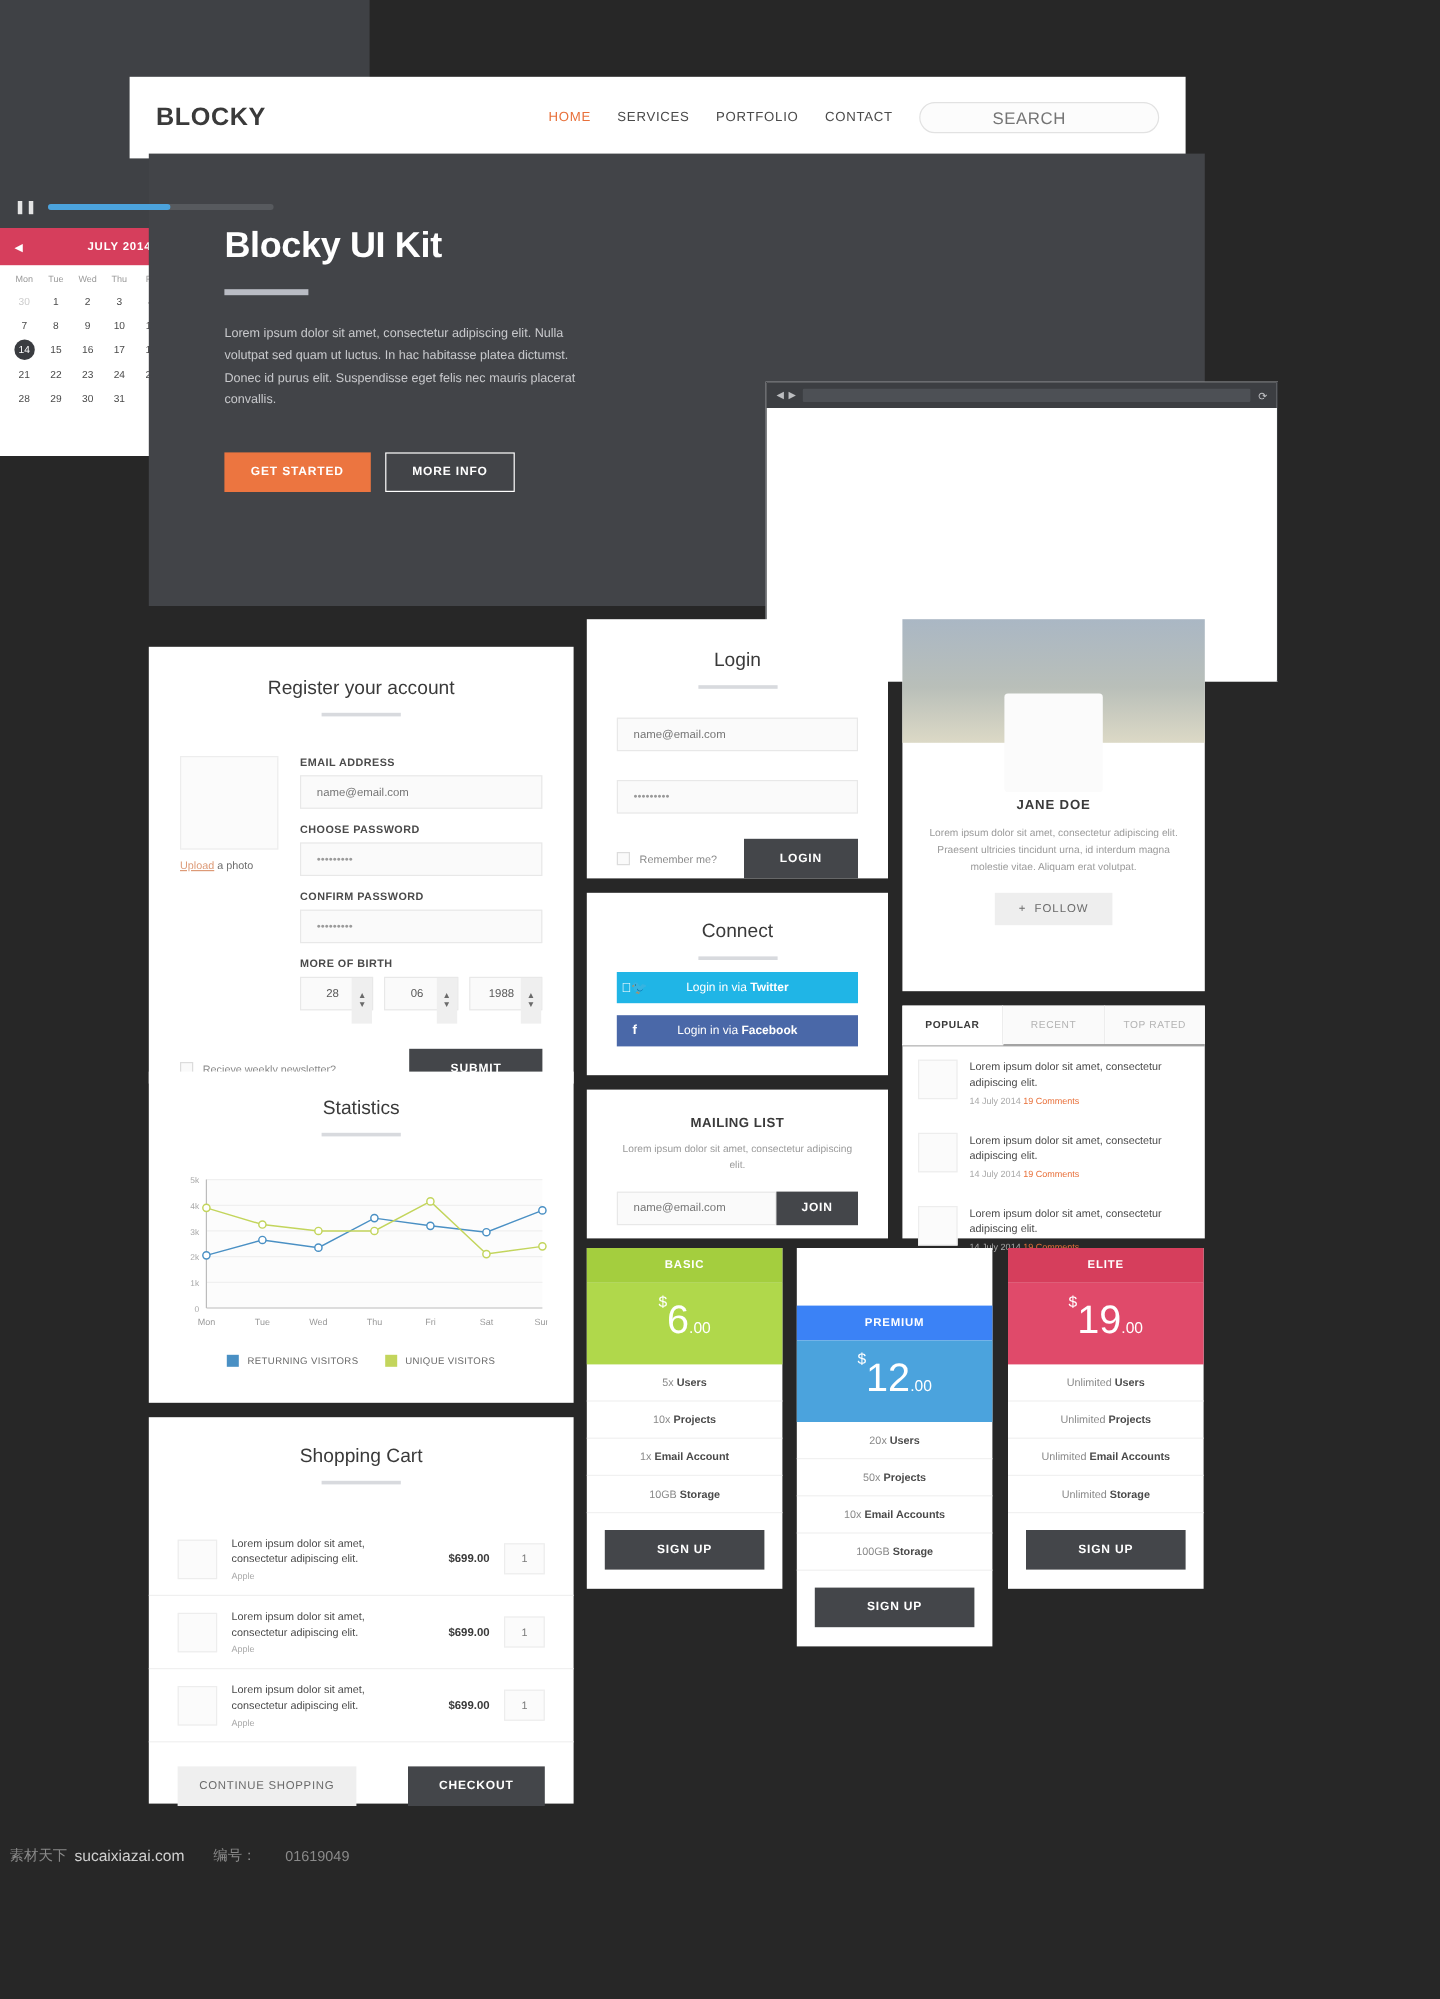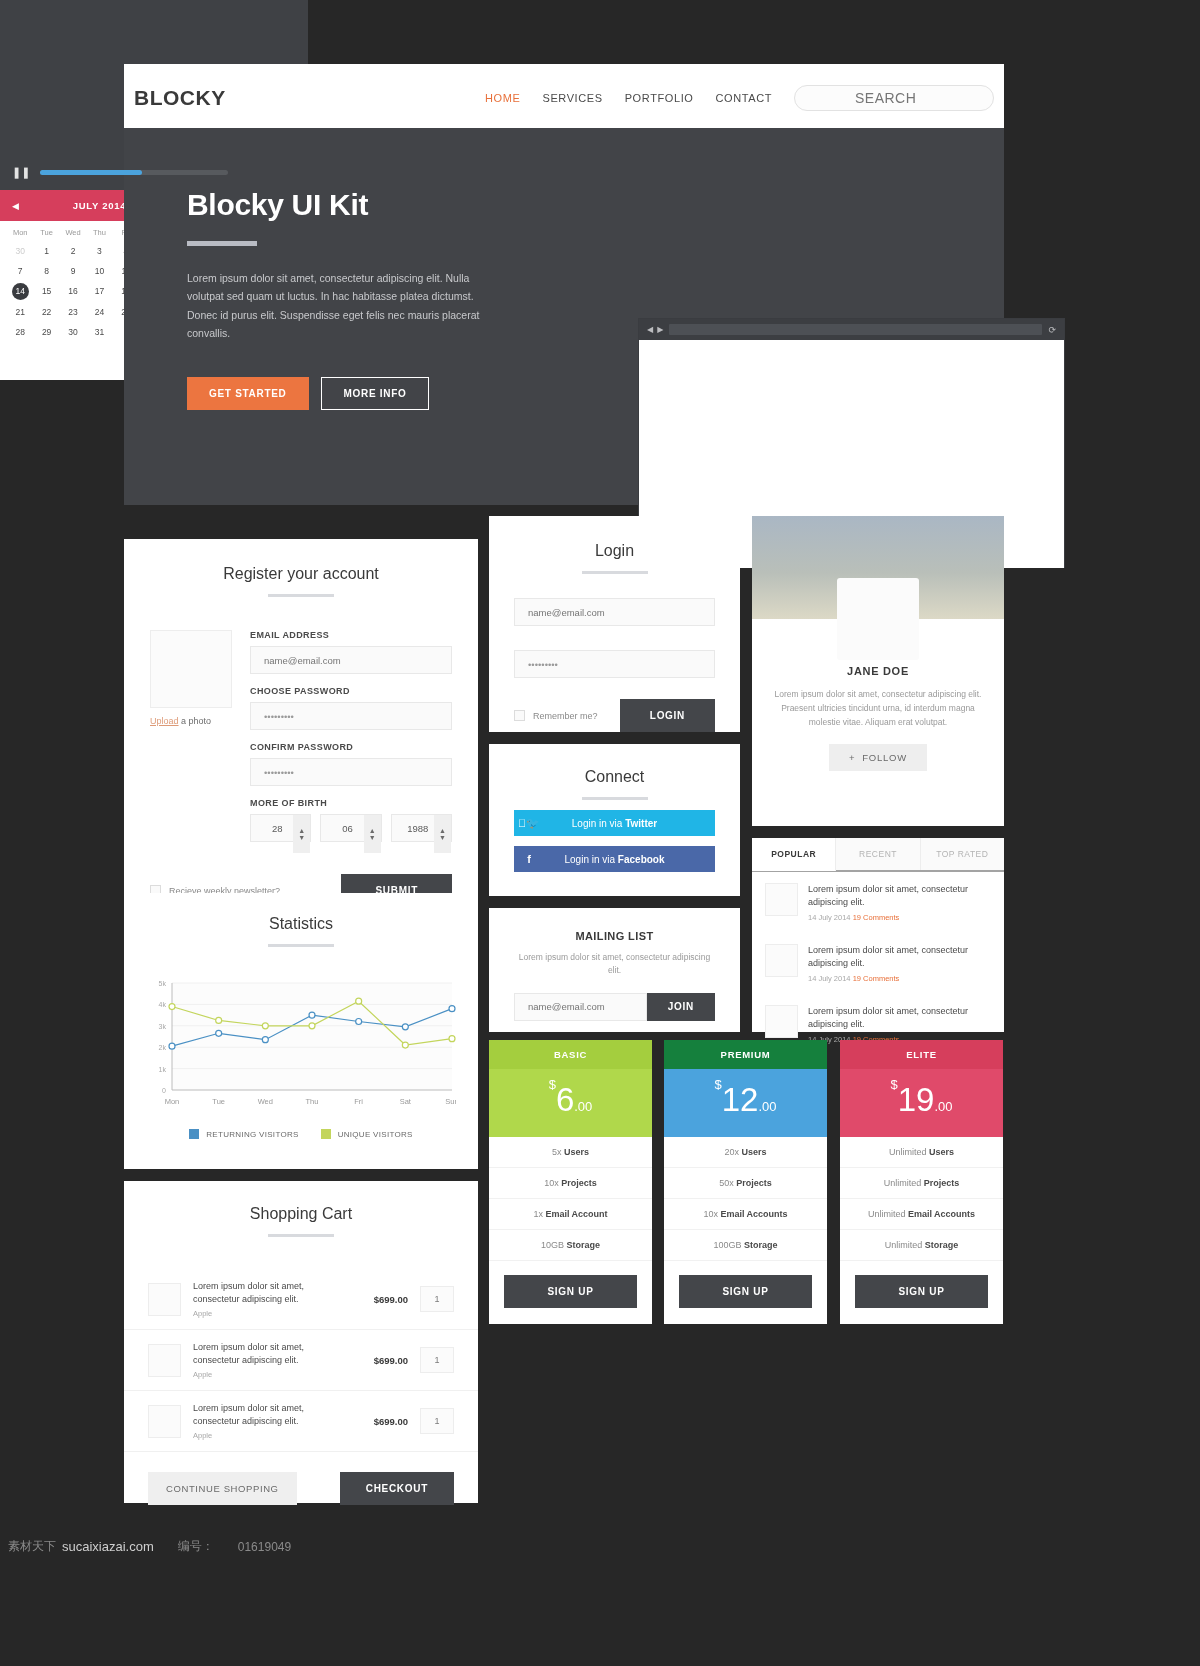--- a/index.html
+++ b/index.html
@@ -6,22 +6,22 @@
   body {
     width: 1200px; height: 1666px;
     background: #272727;
     font-family: "Liberation Sans", sans-serif;
     overflow: hidden;
   }
   .page { position: relative; width: 1200px; height: 1666px; }
 
   
   .header {
-    position: absolute; left: 124px; top: 64px; width: 880px; height: 68px;
-    background: #fff; display: flex; align-items: center; padding: 0 10px;
+    position: absolute; left: 108px; top: 64px; width: 880px; height: 68px;
+    background: #fff; display: flex; align-items: center; padding: 0 22px;
   }
   .logo { font-size: 21px; font-weight: bold; color: #3a3a3a; letter-spacing: 0.5px; }
   .nav { margin-left: auto; display: flex; align-items: center; gap: 22px; }
   .nav-item { font-size: 11px; color: #4a4a4a; letter-spacing: 0.6px; cursor: pointer; }
   .nav-item.active { color: #e8703a; }
   .search-box {
     margin-left: 22px; width: 200px; height: 26px; border: 1px solid #e2e2e2;
     border-radius: 13px; display: flex; align-items: center; padding: 0 12px;
     background: #fcfcfc;
   }
@@ -555,21 +555,21 @@
       <div class="price-col pc1">
         <div class="pc-head" style="background: rgb(164, 206, 62);">BASIC</div>
         <div class="pc-price" style="background: rgb(176, 216, 75);"><span class="pc-cur">$</span><span class="pc-amt">6</span><span class="pc-dec">.00</span></div>
         <div class="pc-feat"><span>5x </span><b>Users</b></div>
         <div class="pc-feat"><span>10x </span><b>Projects</b></div>
         <div class="pc-feat"><span>1x </span><b>Email Account</b></div>
         <div class="pc-feat"><span>10GB </span><b>Storage</b></div>
         <div class="pc-cta"><button class="dark-btn">SIGN UP</button></div>
       </div>
       <div class="price-col pc2">
-        <div class="pc-head" style="background: #15803d;">PREMIUM</div>
+        <div class="pc-head" style="background: #3b82f6; margin-top: 48px;">PREMIUM</div>
         <div class="pc-price" style="background: rgb(75, 163, 221);"><span class="pc-cur">$</span><span class="pc-amt">12</span><span class="pc-dec">.00</span></div>
         <div class="pc-feat"><span>20x </span><b>Users</b></div>
         <div class="pc-feat"><span>50x </span><b>Projects</b></div>
         <div class="pc-feat"><span>10x </span><b>Email Accounts</b></div>
         <div class="pc-feat"><span>100GB </span><b>Storage</b></div>
         <div class="pc-cta"><button class="dark-btn">SIGN UP</button></div>
       </div>
       <div class="price-col pc3">
         <div class="pc-head" style="background: rgb(214, 62, 92);">ELITE</div>
         <div class="pc-price" style="background: rgb(224, 74, 106);"><span class="pc-cur">$</span><span class="pc-amt">19</span><span class="pc-dec">.00</span></div>

